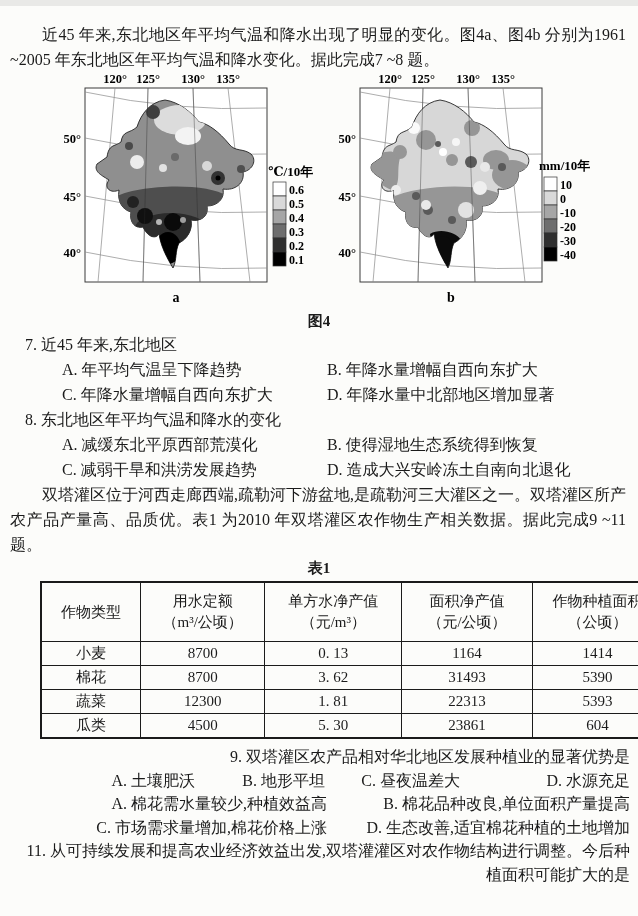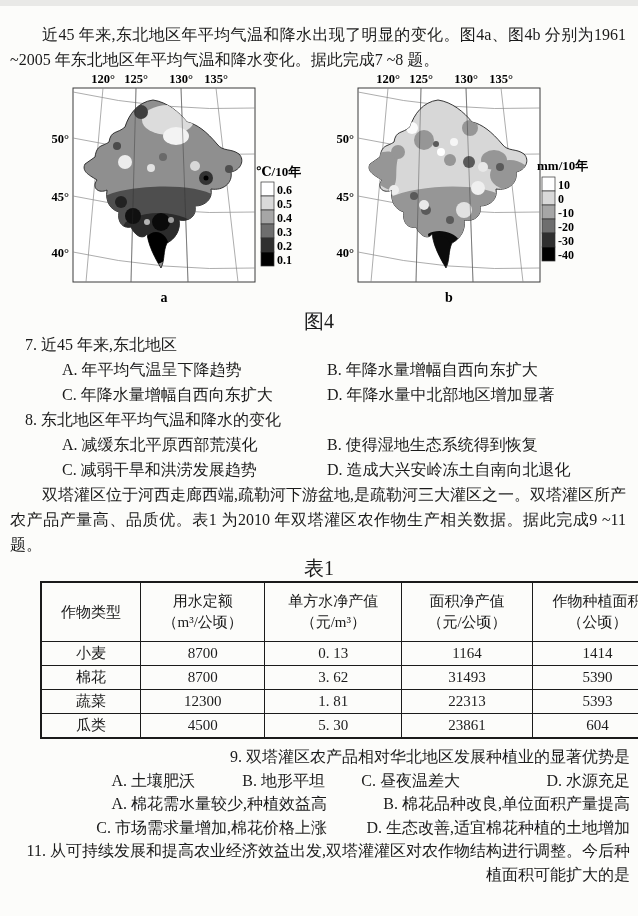--- a/index.html
+++ b/index.html
@@ -5,22 +5,22 @@
   html,body { margin:0; padding:0; }
   body {
     width:638px; height:916px; overflow:hidden;
     background:#fcfcfa; color:#1b1b1b;
     font-family:"Liberation Serif","DejaVu Serif",serif;
     font-size:16px;
   }
   .scan-band { height:6px; background:#e9e9e7; }
   .para { margin:0 12px 0 10px; line-height:25px; text-indent:32px; text-align:justify; }
   .intro { padding-top:16px; }
-  .figure-row { display:flex; padding-left:43px; gap:10px; height:238px; align-items:center; }
-  .fig-caption, .tbl-caption { text-align:center; line-height:22px; font-size:20px; }
+  .figure-row { display:flex; padding-left:55px; height:238px; align-items:center; }
+  .fig-caption, .tbl-caption { text-align:center; line-height:22px; font-size:15px;font-weight:bold; }
   .question { margin-left:25px; margin-right:8px; line-height:25px; }
   .q-lower { line-height:23.5px;text-align:right; }
   .q-stem { padding-left:37px; text-indent:-37px; }
   .opts2 { display:grid; grid-template-columns:265px 1fr; padding-left:37px; }
   .opts4 { display:grid; grid-template-columns:133px 130px 135px 1fr; padding-left:37px; }
   table.data {
     border-collapse:collapse; margin-left:40px; margin-top:2px;
     width:624px; font-size:15px; border:2px solid #1b1b1b;
   }
   table.data th, table.data td { border:1px solid #1b1b1b; text-align:center; padding:0 2px; }

